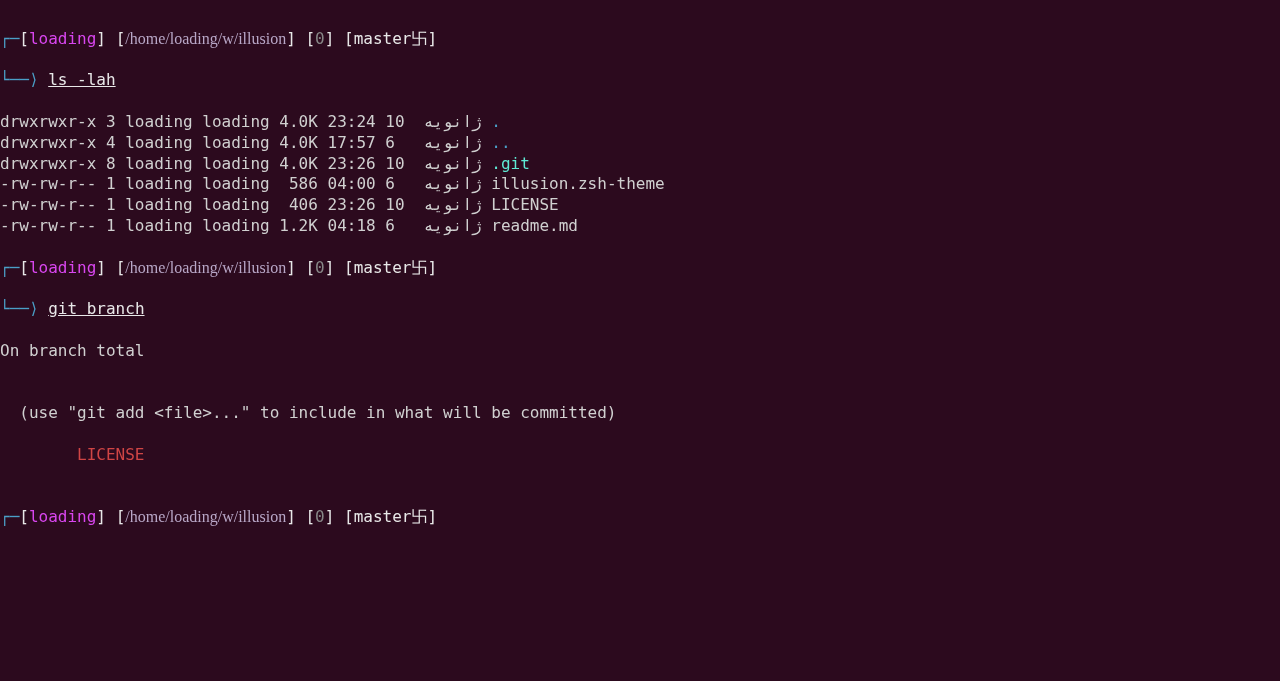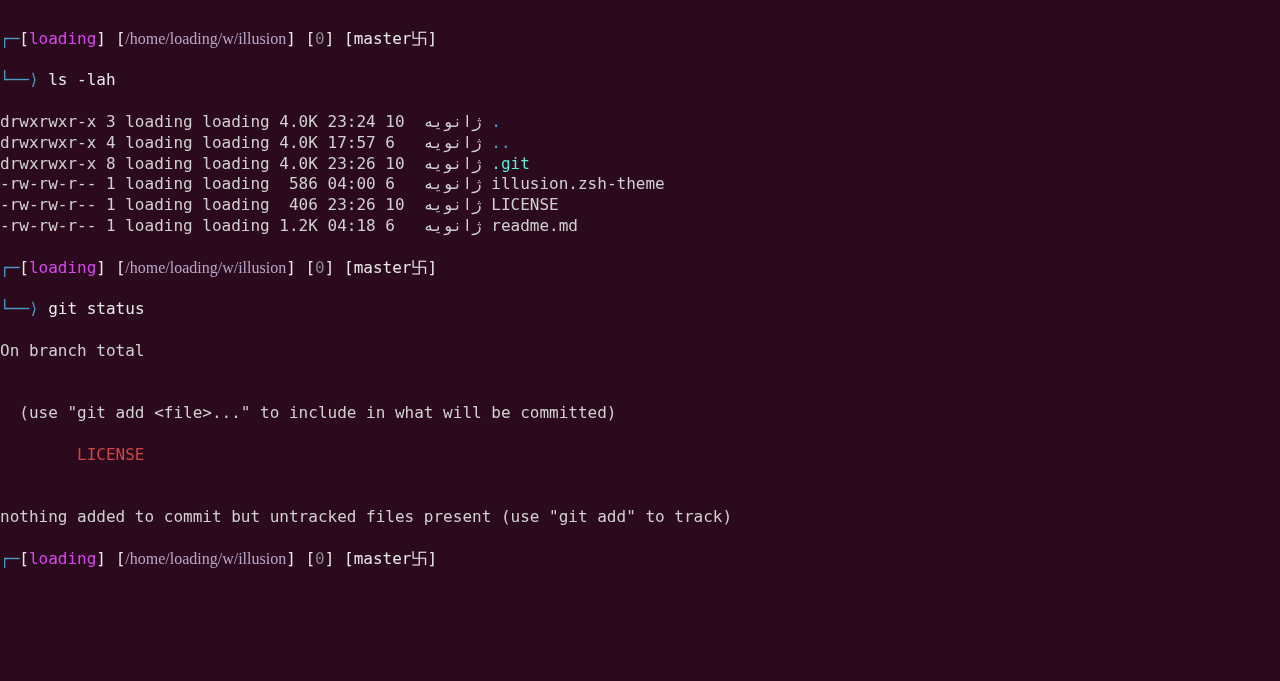--- a/index.html
+++ b/index.html
@@ -20,37 +20,36 @@
     }
     .line { white-space: pre; }
     .corner-top { color: #4a9fc7; }
     .corner-bottom { color: #4a9fc7; }
     .bracket-white { color: #e8e8e8; }
     .username { color: #d946ef; }
     .path { color: #b8a7c7; font-family: Liberation Serif, serif; }
     .retcode { color: #888; }
     .branch { color: #e8e8e8; }
     .glyph { color: #e8e8e8; }
-    .cmd { color: #e8e8e8; }
+    .cmd { color: #e8e8e8; text-decoration: underline; }
     .output { color: #d0d0d0; }
     .month-ar { color: #d0d0d0; }
     .dir-link { color: #4a9fc7; }
     .git-dir { color: #5eead4; }
     .untracked-file { color: #d04545; }
   </style>
 </head>
 <body>
 
 <div class="terminal">
 <div class="line"><span class="corner-top">┌─</span><span class="bracket-white">[</span><span class="username">loading</span><span class="bracket-white">]</span> <span class="bracket-white">[</span><span class="path">/home/loading/w/illusion</span><span class="bracket-white">]</span> <span class="bracket-white">[</span><span class="retcode">0</span><span class="bracket-white">]</span> <span class="bracket-white">[</span><span class="branch">master</span><span class="glyph">卐</span><span class="bracket-white">]</span></div>
 <div class="line"><span class="corner-bottom">└──</span><span class="corner-top">⟩</span> <span class="cmd">ls -lah</span></div>
 <div id="ls-rows"><div class="line"><span class="output">drwxrwxr-x 3 loading loading 4.0K 23:24 10  </span><span class="month-ar">ژانویه </span><span class="dir-link">.</span></div><div class="line"><span class="output">drwxrwxr-x 4 loading loading 4.0K 17:57 6   </span><span class="month-ar">ژانویه </span><span class="dir-link">..</span></div><div class="line"><span class="output">drwxrwxr-x 8 loading loading 4.0K 23:26 10  </span><span class="month-ar">ژانویه </span><span class="git-dir">.git</span></div><div class="line"><span class="output">-rw-rw-r-- 1 loading loading  586 04:00 6   </span><span class="month-ar">ژانویه </span><span class="output">illusion.zsh-theme</span></div><div class="line"><span class="output">-rw-rw-r-- 1 loading loading  406 23:26 10  </span><span class="month-ar">ژانویه </span><span class="output">LICENSE</span></div><div class="line"><span class="output">-rw-rw-r-- 1 loading loading 1.2K 04:18 6   </span><span class="month-ar">ژانویه </span><span class="output">readme.md</span></div></div>
 <div class="line"><span class="corner-top">┌─</span><span class="bracket-white">[</span><span class="username">loading</span><span class="bracket-white">]</span> <span class="bracket-white">[</span><span class="path">/home/loading/w/illusion</span><span class="bracket-white">]</span> <span class="bracket-white">[</span><span class="retcode">0</span><span class="bracket-white">]</span> <span class="bracket-white">[</span><span class="branch">master</span><span class="glyph">卐</span><span class="bracket-white">]</span></div>
-<div class="line"><span class="corner-bottom">└──</span><span class="corner-top">⟩</span> <span class="cmd">git status</span></div>
+<div class="line"><span class="corner-bottom">└──</span><span class="corner-top">⟩</span> <span class="cmd">git branch</span></div>
 <div class="line output">On branch total</div>
 <div class="line output"></div>
 <div class="line output">  (use "git add &lt;file&gt;..." to include in what will be committed)</div>
 <div class="line"><span class="output">        </span><span class="untracked-file">LICENSE</span></div>
 <div class="line output"></div>
-<div class="line output">nothing added to commit but untracked files present (use "git add" to track)</div>
 <div class="line"><span class="corner-top">┌─</span><span class="bracket-white">[</span><span class="username">loading</span><span class="bracket-white">]</span> <span class="bracket-white">[</span><span class="path">/home/loading/w/illusion</span><span class="bracket-white">]</span> <span class="bracket-white">[</span><span class="retcode">0</span><span class="bracket-white">]</span> <span class="bracket-white">[</span><span class="branch">master</span><span class="glyph">卐</span><span class="bracket-white">]</span></div>
 
 </div>
 
 </body></html>

